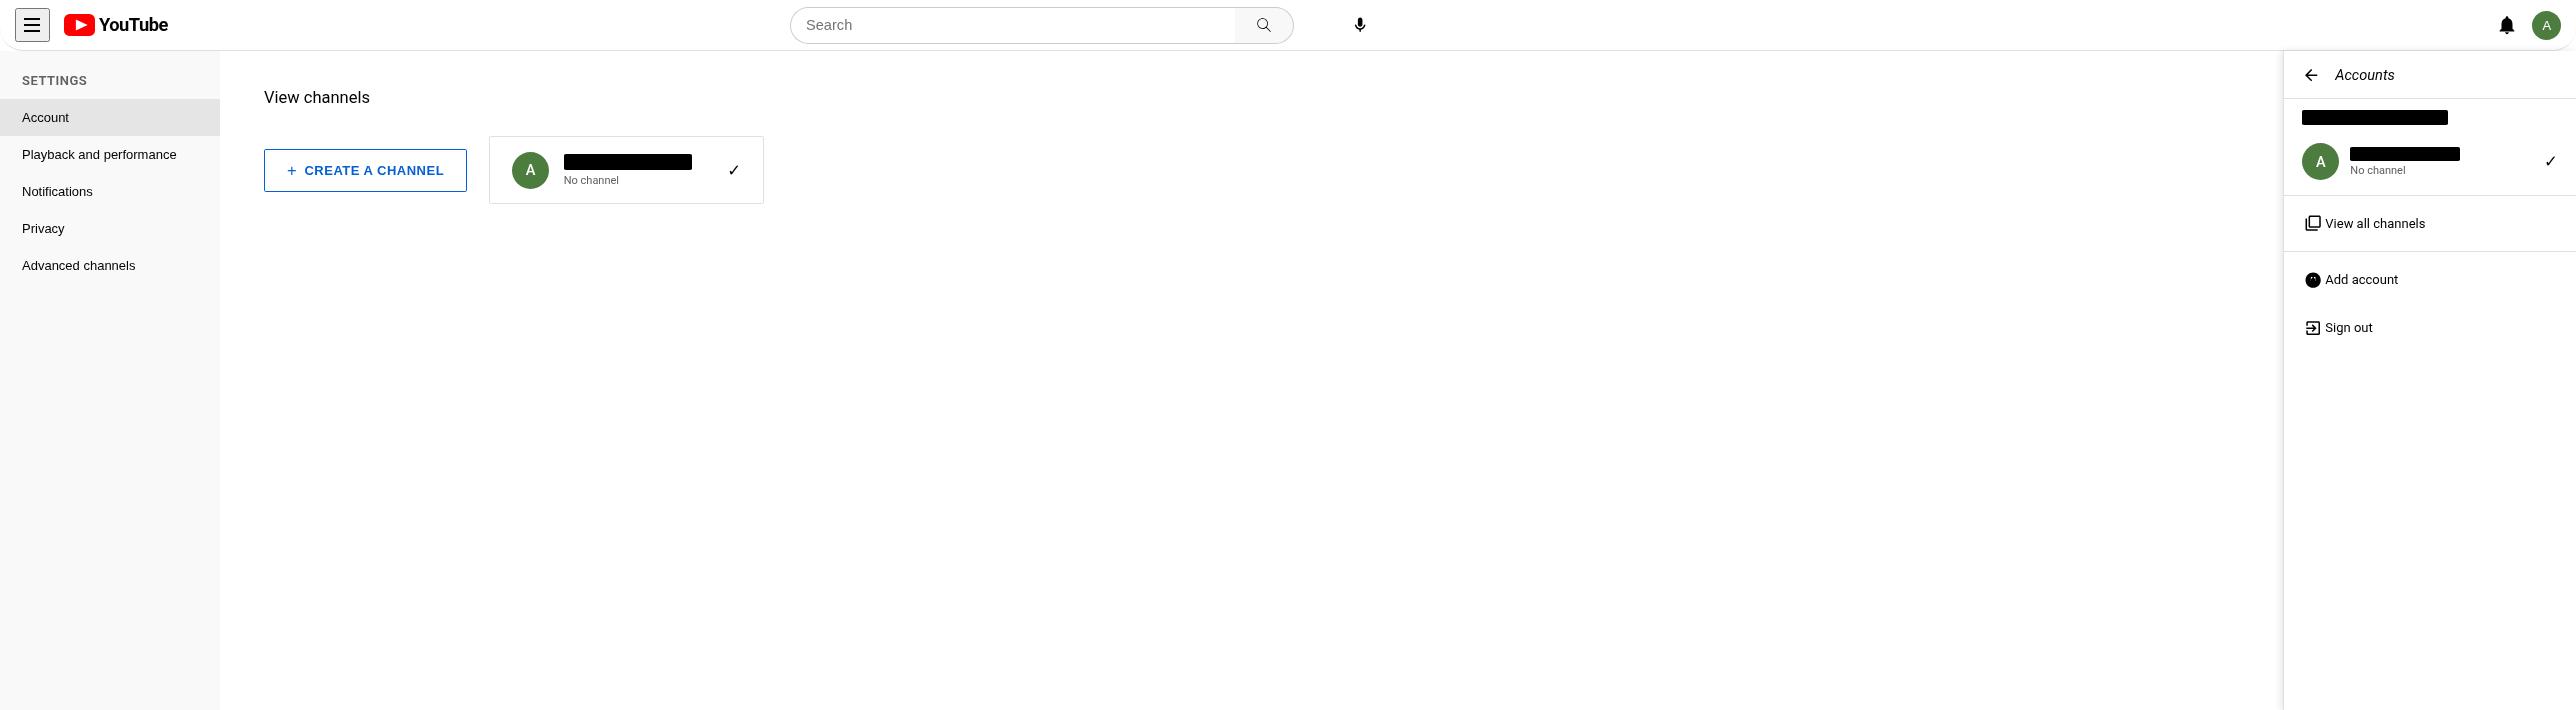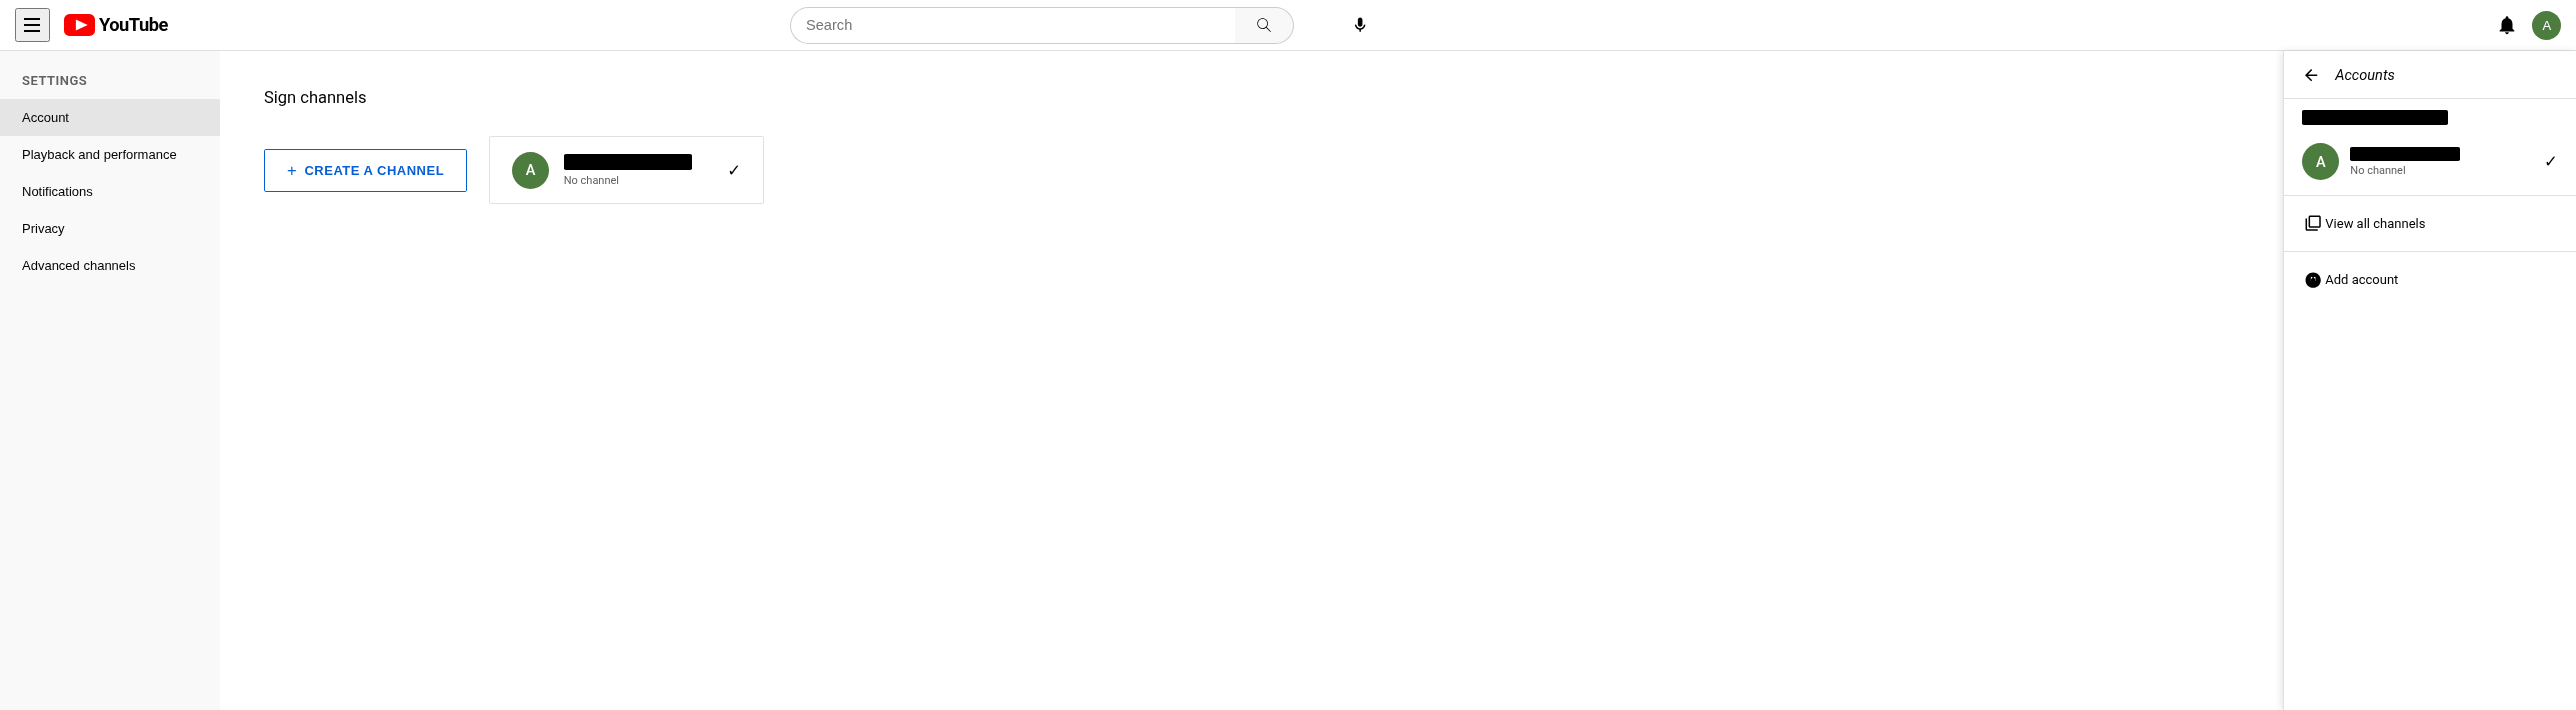--- a/index.html
+++ b/index.html
@@ -9,20 +9,21 @@
     .header {
       display: flex;
       align-items: center;
       height: 51px;
       padding: 0 14.6px;
       border-bottom: 0.9px solid #e0e0e0;
       position: fixed;
       top: 0; left: 0; right: 0;
       background: #fff;
       z-index: 100;
+      border-radius: 23px;
     }
     .header-left {
       display: flex;
       align-items: center;
       gap: 14.6px;
       min-width: 220px;
     }
     .hamburger-icon {
       cursor: pointer;
       display: flex;
@@ -407,21 +408,21 @@
     </button>
     <button class="sidebar-item">
       <span>Privacy</span>
     </button>
     <button class="sidebar-item">
       <span>Advanced channels</span>
     </button>
   </nav>
 
   <main class="main-content">
-    <h2 class="channels-title">Sign channels</h2>
+    <h2 class="channels-title">View channels</h2>
     <div class="channels-row">
       <button class="create-channel-btn">
         <span style="font-size:16.5px; font-weight:300;">+</span>
         <span>CREATE A CHANNEL</span>
       </button>
 
       <div class="channel-card">
         <div class="channel-avatar">
           <span>A</span>
         </div>
@@ -477,14 +478,22 @@
   <div class="dropdown-action-row">
     <span class="dropdown-action-icon">
       <svg width="18.3" height="18.3" viewBox="0 0 24 24" fill="#030303">
         <path d="M12 2C6.48 2 2 6.48 2 12s4.48 10 10 10 10-4.48 10-10S17.52 2 12 2zm-1 14H9V8h2v8zm4 0h-2V8h2v8z"></path>
         <path d="M15 12c0 1.66-1.34 3-3 3s-3-1.34-3-3 1.34-3 3-3 3 1.34 3 3zm4 4.5c0 1.38-2.69 2.5-6 2.5s-6-1.12-6-2.5V15c0-1.38 2.69-2 6-2s6 .62 6 2v1.5z"></path>
       </svg>
     </span>
     <span>Add account</span>
   </div>
 
+  <div class="dropdown-action-row">
+    <span class="dropdown-action-icon">
+      <svg width="18.3" height="18.3" viewBox="0 0 24 24" fill="#030303">
+        <path d="M10.09 15.59L11.5 17l5-5-5-5-1.41 1.41L12.67 11H3v2h9.67l-2.58 2.59zM19 3H5c-1.11 0-2 .9-2 2v4h2V5h14v14H5v-4H3v4c0 1.1.89 2 2 2h14c1.1 0 2-.9 2-2V5c0-1.1-.9-2-2-2z"></path>
+      </svg>
+    </span>
+    <span>Sign out</span>
+  </div>
 </div>
 
 
 </body></html>

